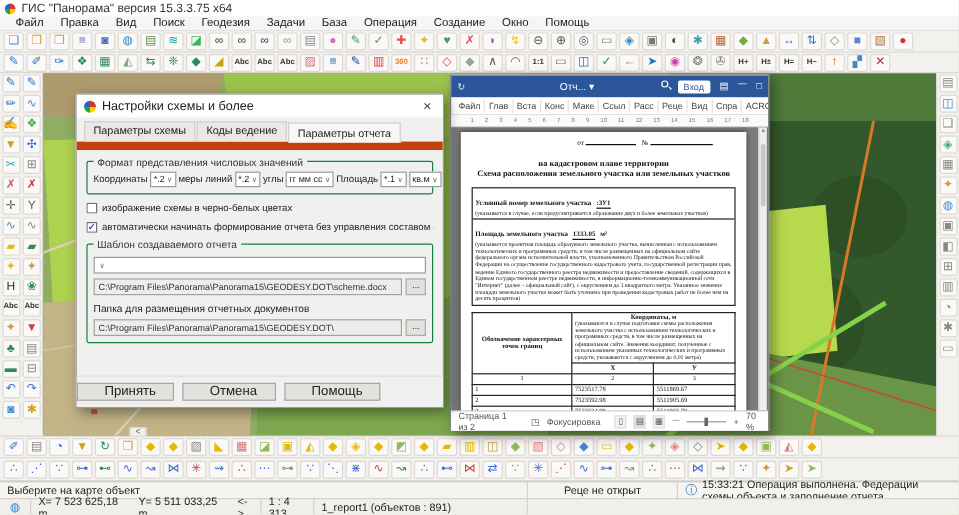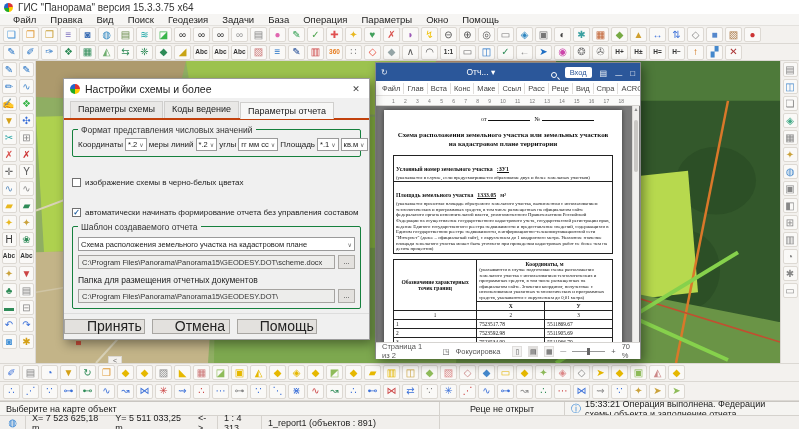--- a/index.html
+++ b/index.html
@@ -36,44 +36,44 @@
 
   
   .map{position:absolute;left:36px;top:61px;width:744px;height:302px;overflow:hidden;background:#8fae63;z-index:1}
   .map svg{display:block;width:100%;height:100%}
 
   
   .dialog{position:absolute;left:63px;top:78px;width:307px;height:262px;background:#f0f0f0;border:1px solid #9b9b9b;box-shadow:3px 4px 10px rgba(0,0,0,.4);z-index:6;font-size:8.5px;color:#222}
   .dlg-title{height:19px;background:#fff;display:flex;align-items:center;padding:0 6px;font-size:10.5px}
   .dlg-title .app-logo{width:10px;height:10px}
   .dlg-close{margin-left:auto;width:14px;text-align:center;color:#444;font-size:9px;cursor:pointer}
-  .dlg-tabs{display:flex;padding:3px 6px 0 6px;border-bottom:2px solid #c2410c;background:#f0f0f0}
+  .dlg-tabs{display:flex;padding:3px 6px 0 6px;border-bottom:7px solid #c2410c;background:#f0f0f0}
   .dlg-tabs span{font-size:9px;padding:2px 7px 3px;border:1px solid #d0cfcd;border-bottom:none;background:#e9e8e6;margin-right:1px;cursor:pointer}
   .dlg-tabs span.active{background:#f7f7f6;position:relative;top:1px;padding-top:3px}
   .dlg-body{padding:5px 8px 0 8px;position:relative}
   .group{border:1px solid #15803d;border-radius:2px;position:relative;padding:8px 5px 5px 5px;margin-top:4px}
   .group-label{position:absolute;top:-5px;left:5px;background:#f0f0f0;padding:0 3px;font-size:8.5px;color:#333}
   .fmt-row{display:flex;align-items:center;gap:2px;white-space:nowrap;font-size:8px}
   .combo{display:inline-flex;align-items:center;justify-content:space-between;background:#fff;border:1px solid #9a9a9a;height:13px;padding:0 2px;font-size:7.5px;cursor:pointer}
   .combo .chev{color:#666;font-size:6px;margin-left:2px}
-  .cbrow{display:flex;align-items:flex-end;margin-top:21px;font-size:8px;white-space:nowrap;overflow:hidden}
+  .cbrow{display:flex;align-items:flex-end;margin-top:7px;font-size:8px;white-space:nowrap;overflow:hidden}
   .cbox{flex:none;width:9px;height:9px;border:1px solid #707070;background:#fff;margin-right:4px;font-size:8px;line-height:8px;text-align:center;color:#2261a1;font-weight:bold}
   .pathrow{display:flex;align-items:center;gap:3px;margin-top:4px}
   .pathfield{flex:1;height:14px;background:#ededeb;border:1px solid #a5a3a0;font-size:7.5px;display:flex;align-items:center;padding:0 3px;white-space:nowrap;overflow:hidden;color:#333}
   .browse{flex:none;width:17px;height:14px;background:#e3e1de;border:1px solid #adaba7;font-size:7px;text-align:center;line-height:12px;cursor:pointer}
   .sub-label{margin-top:6px;font-size:8.5px}
   .dlg-footer{position:absolute;left:0;bottom:0;width:100%;height:26px;background:#f0f0f0;border-top:1px solid #ddd;display:flex;align-items:center;justify-content:flex-end;gap:7px;padding-right:52px}
-  .btn{min-width:44px;height:15px;background:#e3e1de;border:1px solid #a8a6a2;font-size:14px;text-align:center;line-height:13px;padding:0 22px;cursor:pointer}
+  .btn{min-width:44px;height:15px;background:#e3e1de;border:1px solid #a8a6a2;font-size:11px;text-align:center;line-height:13px;padding:0 22px;cursor:pointer}
 
   
   .word{position:absolute;left:375px;top:62px;width:266px;height:297px;background:#fff;border:1px solid #888;box-shadow:3px 4px 10px rgba(0,0,0,.4);z-index:5}
   .w-title{height:18px;background:#2b579a;display:flex;align-items:center;color:#fff;font-size:8.5px;padding:0 5px}
   .w-title .wt-left{width:30px;font-size:8px;opacity:.85}
   .w-title .wt-mid{flex:1;text-align:center;white-space:nowrap;overflow:hidden}
-  .wt-right{display:flex;align-items:flex-end;gap:8px}
+  .wt-right{display:flex;align-items:flex-start;gap:8px}
   .mag{width:6px;height:6px;border:1px solid #fff;border-radius:50%;position:relative}
   .mag::after{content:"";position:absolute;left:5px;top:5px;width:3px;height:1px;background:#fff;transform:rotate(45deg)}
   .signin{background:#fff;color:#2b579a;border-radius:2px;padding:1px 5px;font-size:7.5px;cursor:pointer}
   .w-tabs{height:15px;display:flex;align-items:center;border-bottom:1px solid #e1dfdd;font-size:7.5px;color:#444;padding:0 3px;white-space:nowrap;overflow:hidden}
   .w-tabs span{padding:1px 3px;border-right:1px solid #e1dfdd;cursor:pointer}
   .ruler{height:10px;background:#fafaf9;border-bottom:1px solid #d6d4d1;display:flex;align-items:center;justify-content:space-between;padding:0 16px;font-size:5px;color:#777}
   .docarea{position:relative;height:236px;background:#7b7b7b;overflow:hidden}
   .page{position:absolute;left:8px;top:4px;width:238px;height:420px;background:#fff;box-shadow:0 0 5px rgba(0,0,0,.55);font-family:"Liberation Serif",serif;color:#111;padding:6px 9px}
   .wscroll{position:absolute;right:1px;top:0;width:7px;height:100%;background:#f0efed;border-left:1px solid #dcdad7;font-size:5px;color:#888;text-align:center}
   .wthumb{margin:8px 1px 0 1px;height:52px;background:#c9c7c4;border-radius:2px}
@@ -112,21 +112,21 @@
 
   <div class="menubar">
       <span>Файл</span>
       <span>Правка</span>
       <span>Вид</span>
       <span>Поиск</span>
       <span>Геодезия</span>
       <span>Задачи</span>
       <span>База</span>
       <span>Операция</span>
-      <span>Параметры</span>
+      <span>Создание</span>
       <span>Окно</span>
       <span>Помощь</span>
     </div>
 
   <div class="tbrow tbrow1">
       <span class="ib" style="color: rgb(63, 143, 214);">❏</span>
       <span class="ib" style="color: rgb(224, 156, 58);">❐</span>
       <span class="ib" style="color: rgb(202, 162, 60);">❒</span>
       <span class="ib" style="color: rgb(125, 111, 192);">≡</span>
       <span class="ib" style="color: rgb(61, 111, 181);">◙</span>
@@ -422,21 +422,20 @@
         <span>изображение схемы в черно-белых цветах</span>
       </div>
       <div class="cbrow">
         <span class="cbox">✓</span>
         <span>автоматически начинать формирование отчета без управления составом схемы</span>
       </div>
 
       <div class="group" style="margin-top:9px;padding-top:10px">
         <span class="group-label">Шаблон создаваемого отчета</span>
         <div class="combo" style="width:100%;height:14px">
-          <span style="overflow:hidden;white-space:nowrap">Схема расположения земельного участка на кадастровом плане</span>
           <span class="chev">∨</span>
         </div>
         <div class="pathrow">
           <div class="pathfield">C:\Program Files\Panorama\Panorama15\GEODESY.DOT\scheme.docx</div>
           <div class="browse">...</div>
         </div>
         <div class="sub-label">Папка для размещения отчетных документов</div>
         <div class="pathrow">
           <div class="pathfield">C:\Program Files\Panorama\Panorama15\GEODESY.DOT\</div>
           <div class="browse">...</div>
@@ -486,22 +485,22 @@
         <span>17</span>
         <span>18</span>
       </div>
     <div class="docarea">
       <div class="page">
         <div class="ot-line">
           <span>от</span> <span class="blank"></span>&nbsp;&nbsp;
           <span>№</span> <span class="blank" style="width:52px"></span>
         </div>
         <div class="doc-title">
+          <div>на кадастровом плане территории</div>
           <div>Схема расположения земельного участка или земельных участков</div>
-          <div>на кадастровом плане территории</div>
         </div>
         <div class="t1">
           <div class="sec">
             <span class="b6">Условный номер земельного участка</span>
             <span class="b6 u">:ЗУ1</span>
             <div class="note">(указывается в случае, если предусматривается образование двух и более земельных участков)</div>
           </div>
           <div class="sec">
             <span class="b6">Площадь земельного участка</span>
             <span class="b6 u">1333.05</span>

